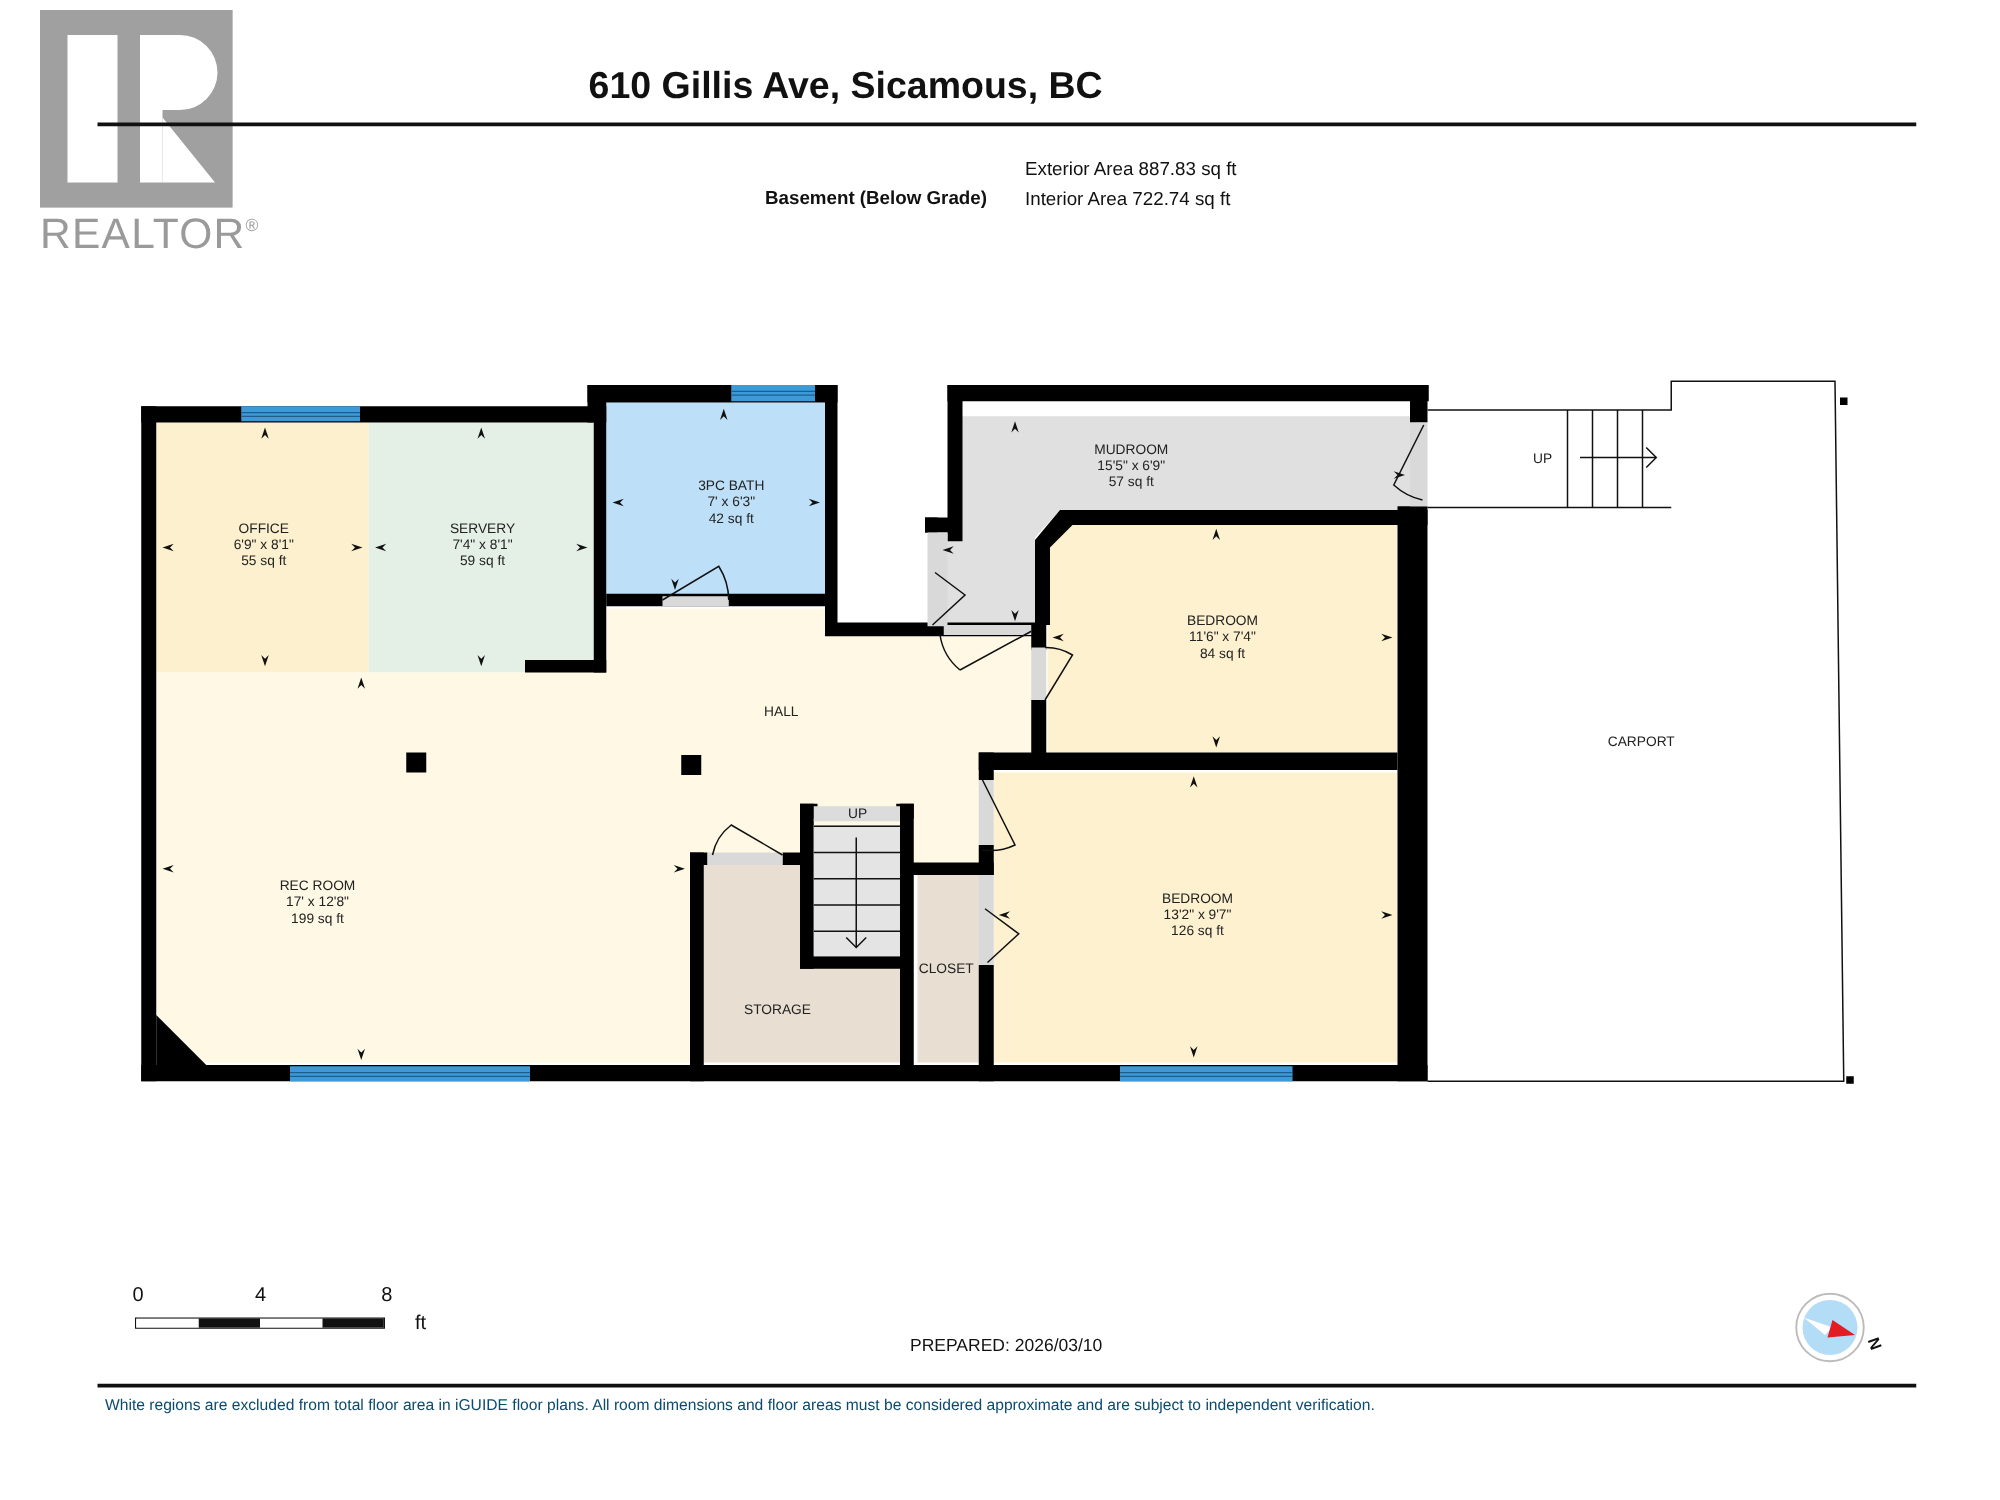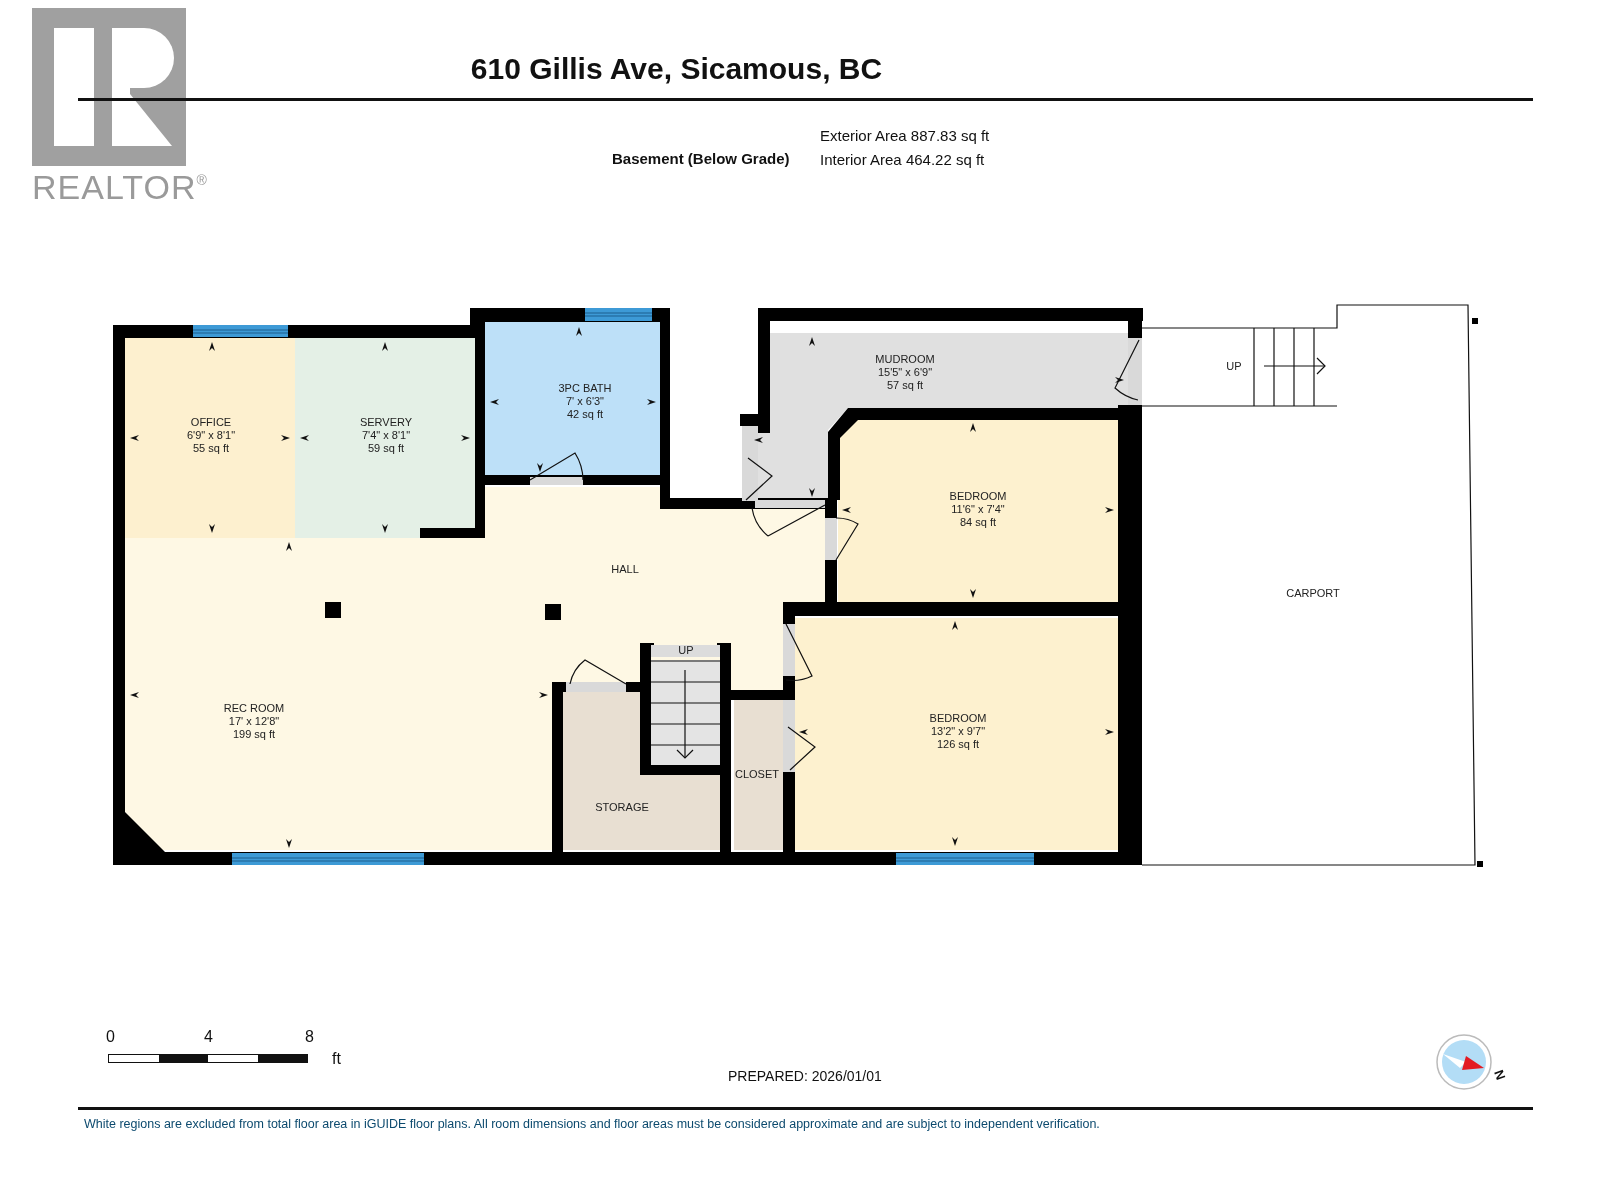--- a/index.html
+++ b/index.html
@@ -44,21 +44,21 @@
     </svg>
   </div>
   <div class="logo-text"><span>REALTOR</span><span class="logo-reg">®</span></div>
 </div>
 
 <div class="title">610 Gillis Ave, Sicamous, BC</div>
 <div class="rule-top"></div>
 <div class="subtitle-left">Basement (Below Grade)</div>
 <div class="subtitle-right">
   <div>Exterior Area 887.83 sq ft</div>
-  <div>Interior Area 464.22 sq ft</div>
+  <div>Interior Area 722.74 sq ft</div>
 </div>
 
 <svg class="plan" width="1600" height="1200" viewBox="0 0 1600 1200">
   <defs>
     <marker id="arr" viewBox="0 0 10 10" refX="5" refY="5" markerWidth="6" markerHeight="6" orient="auto">
         <path d="M0 0 L10 5 L0 10 L3 5 Z" fill="#111"></path>
       </marker>
   </defs>
 
   <g>
@@ -262,21 +262,21 @@
   </div>
   <div class="scale-bar">
     <div style="background:#fff;"></div>
       <div style="background:#111;"></div>
       <div style="background:#fff;"></div>
       <div style="background:#111;"></div>
   </div>
   <span class="scale-unit">ft</span>
 </div>
 
-<div class="prepared">PREPARED: 2026/01/01</div>
+<div class="prepared">PREPARED: 2026/03/10</div>
 
 <svg class="compass" width="70" height="62" viewBox="0 0 70 62">
   <circle cx="28" cy="28" r="27" fill="#fff" stroke="#bbb" stroke-width="1.5"></circle>
   <circle cx="28" cy="28" r="22" fill="#b3ddf6"></circle>
   <path d="M7 20 L30 28 L24 34 Z" fill="#fff"></path>
   <path d="M30 22 L48 34 L26 36 Z" fill="#e31b23"></path>
   <text x="58" y="38" font-family="Liberation Sans, sans-serif" font-size="13" font-weight="bold" fill="#111" transform="rotate(70 58 38)">N</text>
 </svg>
 
 <div class="rule-bottom"></div>

